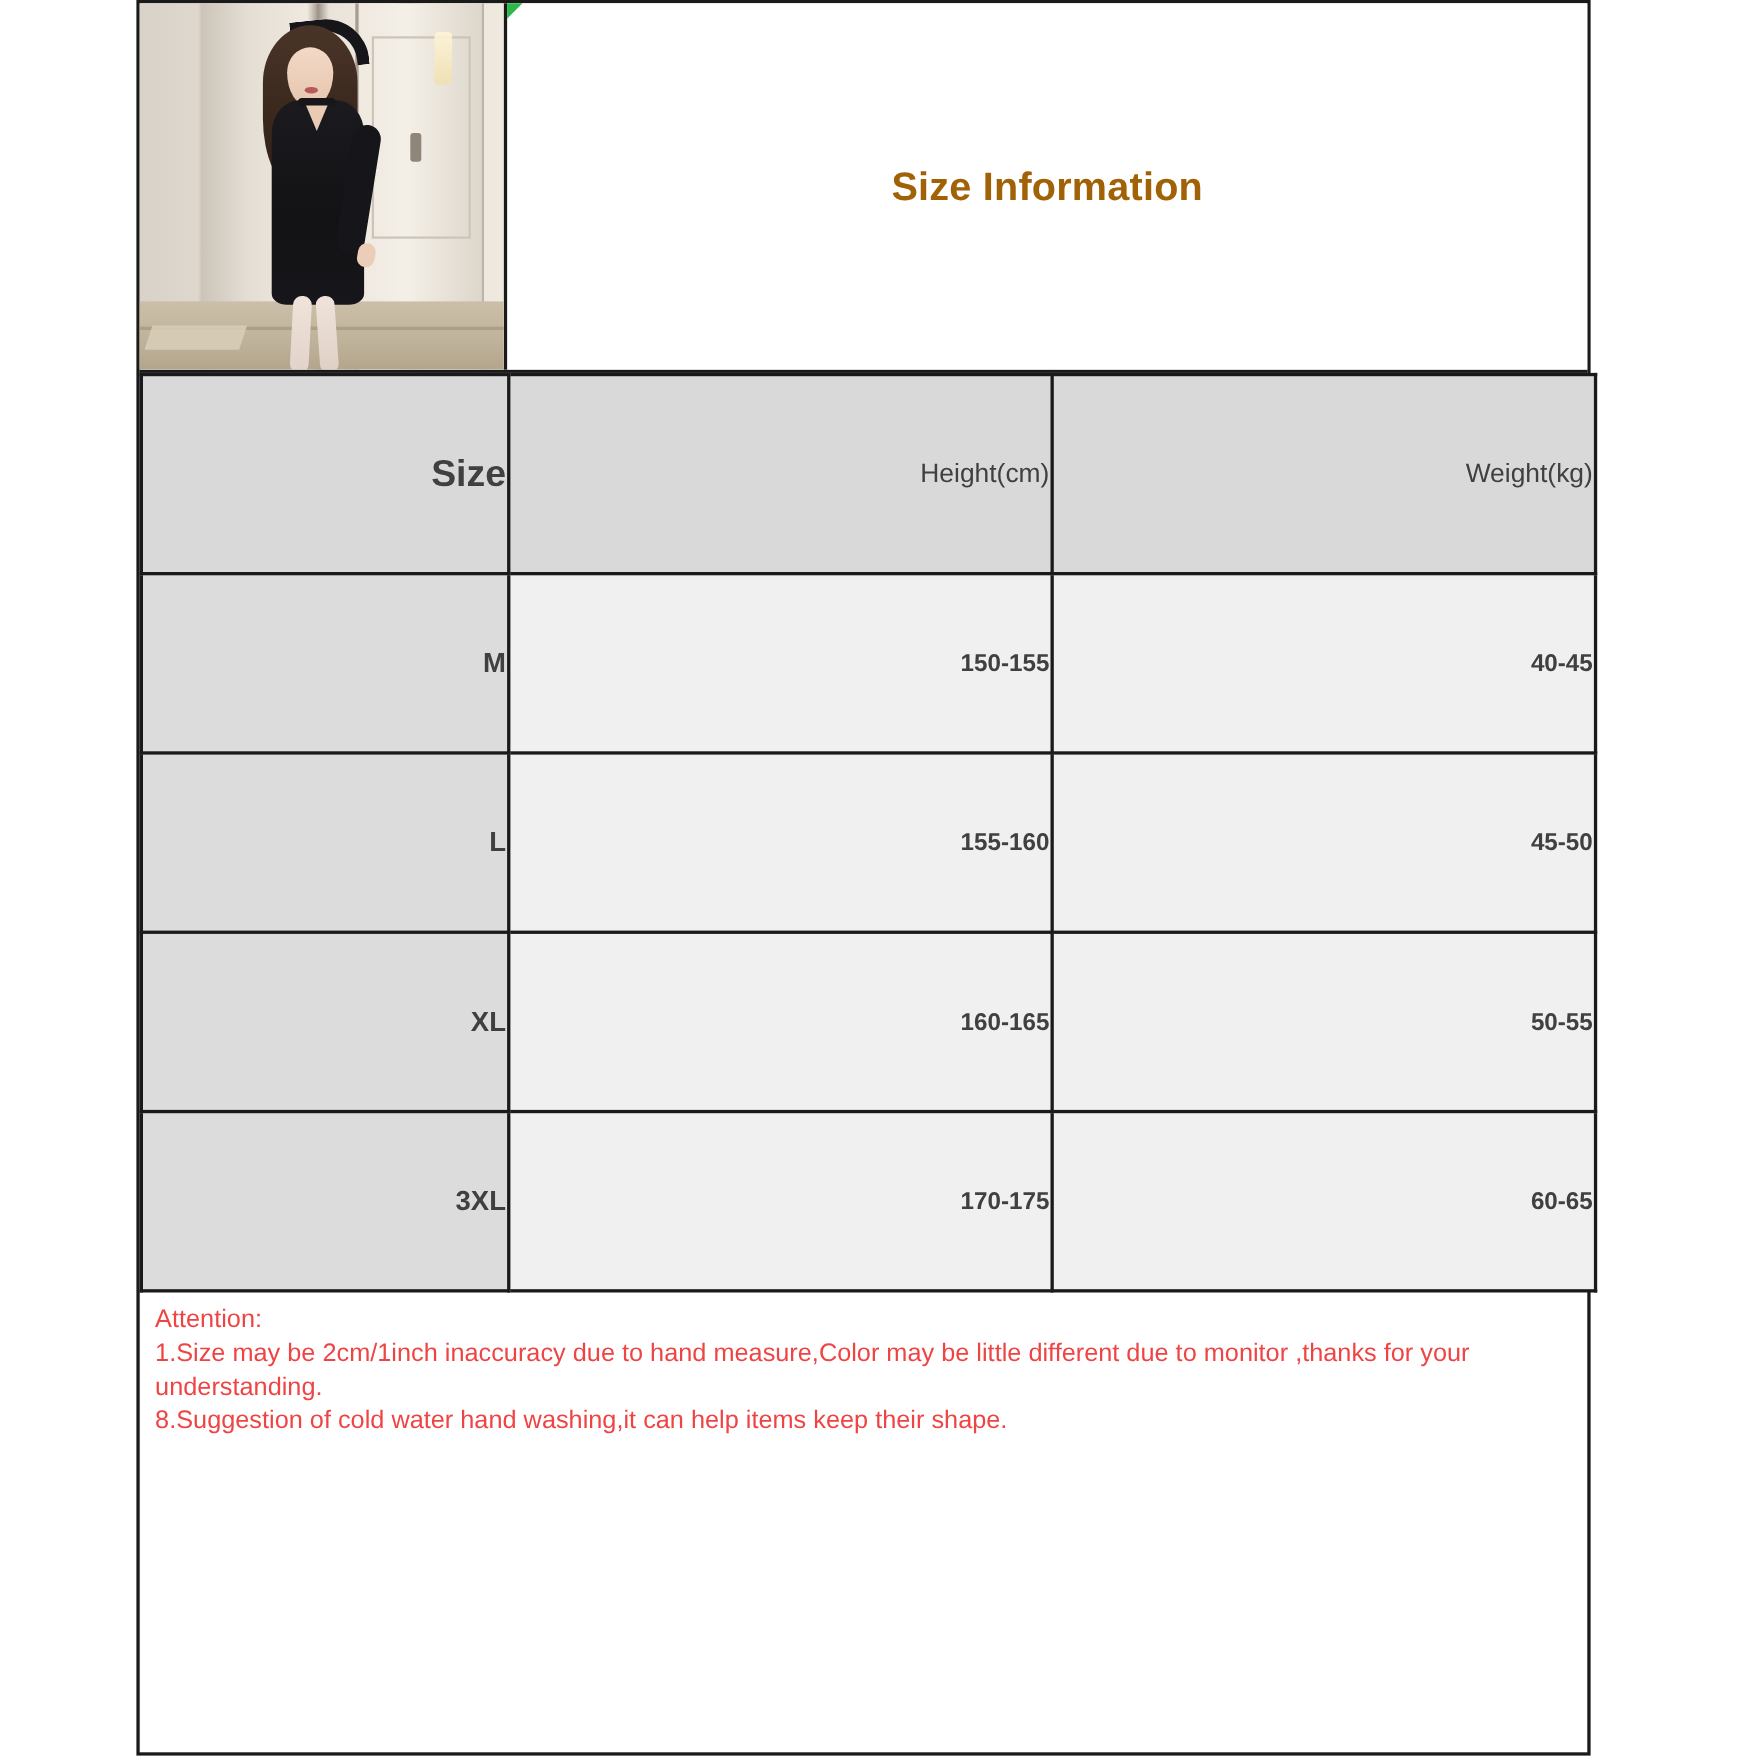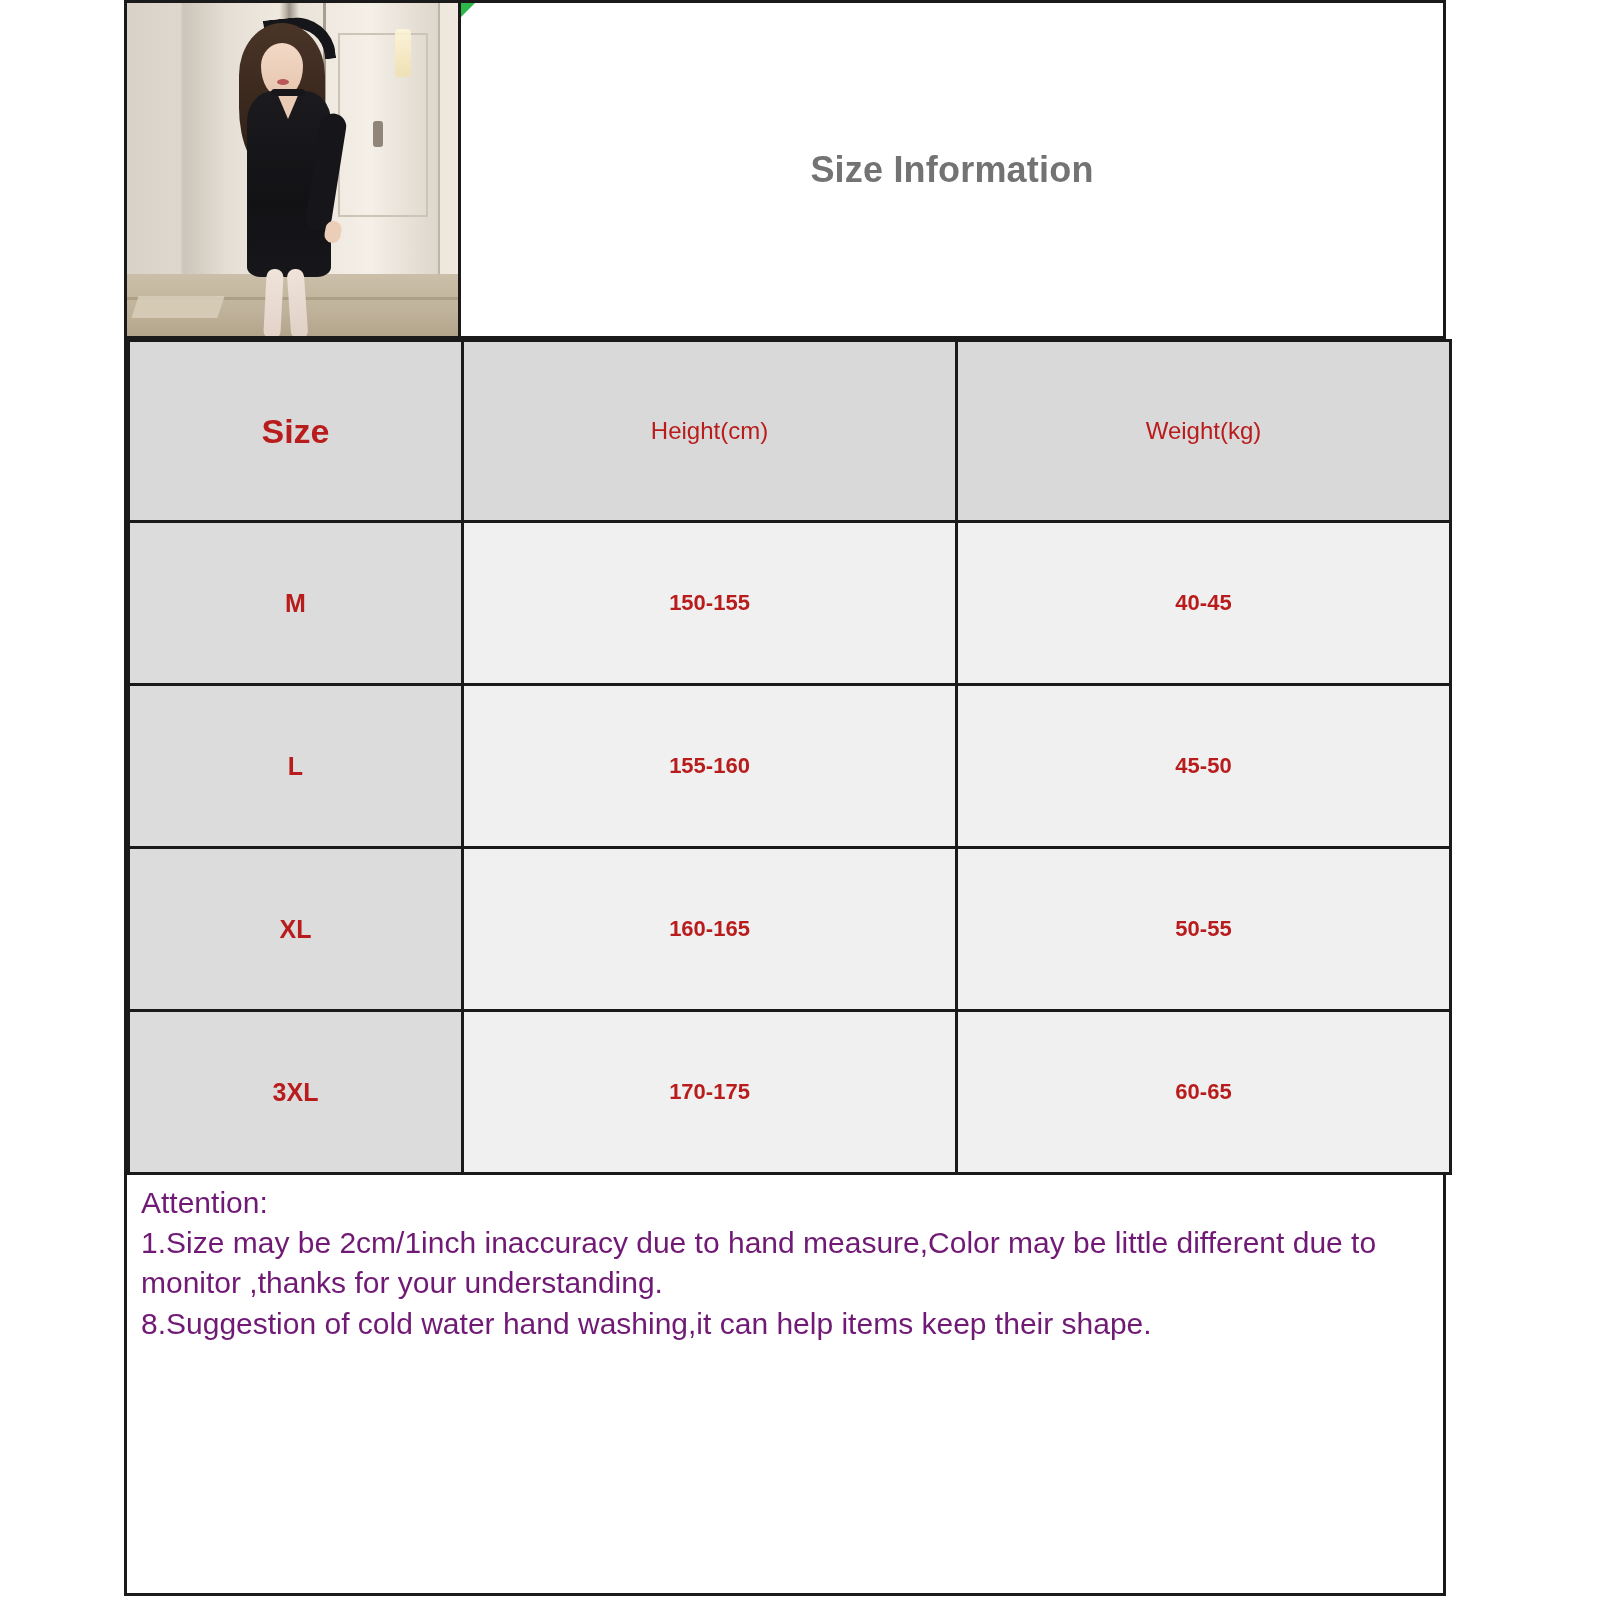--- a/index.html
+++ b/index.html
@@ -149,34 +149,34 @@
   .title-cell {
     flex: 1 1 auto;
     display: flex;
     align-items: center;
     justify-content: center;
     background: #ffffff;
   }
   .title-text {
     font-size: 36px;
     font-weight: bold;
-    color: #737373;
+    color: #a16207;
     letter-spacing: .2px;
   }
 
   
   table.size-table {
     width: 100%;
     border-collapse: collapse;
     table-layout: fixed;
   }
   table.size-table th, table.size-table td {
     border: 3px solid #1a1a1a;
-    text-align: center;
-    color: #b91c1c;
+    text-align: right;
+    color: #404040;
   }
   table.size-table col.c1 { width: 334px; }
   table.size-table col.c2 { width: 494px; }
   table.size-table col.c3 { width: 494px; }
 
   thead th {
     height: 176px;
     background: #d9d9d9;
   }
   th.size-head { font-size: 34px; font-weight: bold; }
@@ -196,23 +196,23 @@
   table.size-table tr:last-child td { border-bottom: 3px solid #1a1a1a; }
 
   
   .attention {
     padding: 8px 14px 0 14px;
     height: 278px;
     box-sizing: border-box;
   }
   .attention p {
     margin: 0;
-    font-size: 30px;
+    font-size: 23px;
     line-height: 1.34;
-    color: #701a75;
+    color: #ef4444;
   }
 </style>
 </head>
 <body>
 
 <div id="page">
   <div class="sheet">
 
     <div class="top-row">
       <div class="photo-cell">

